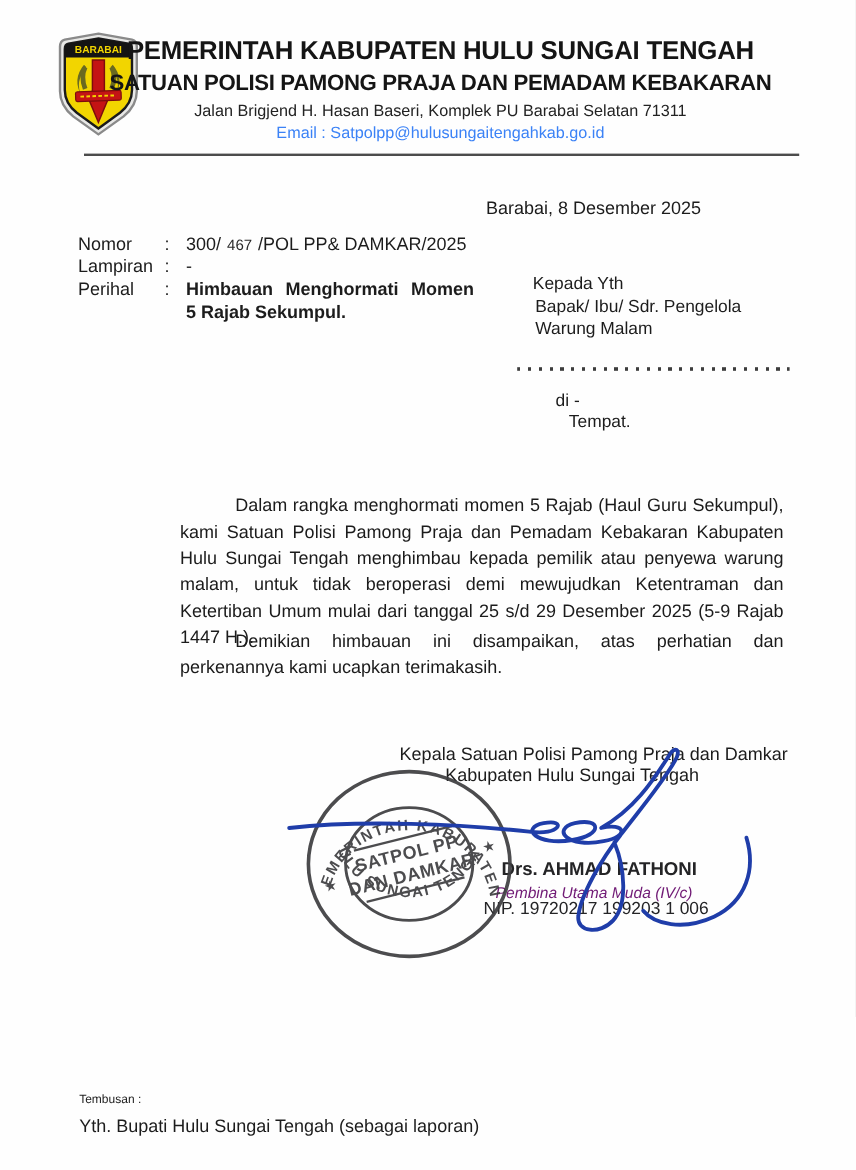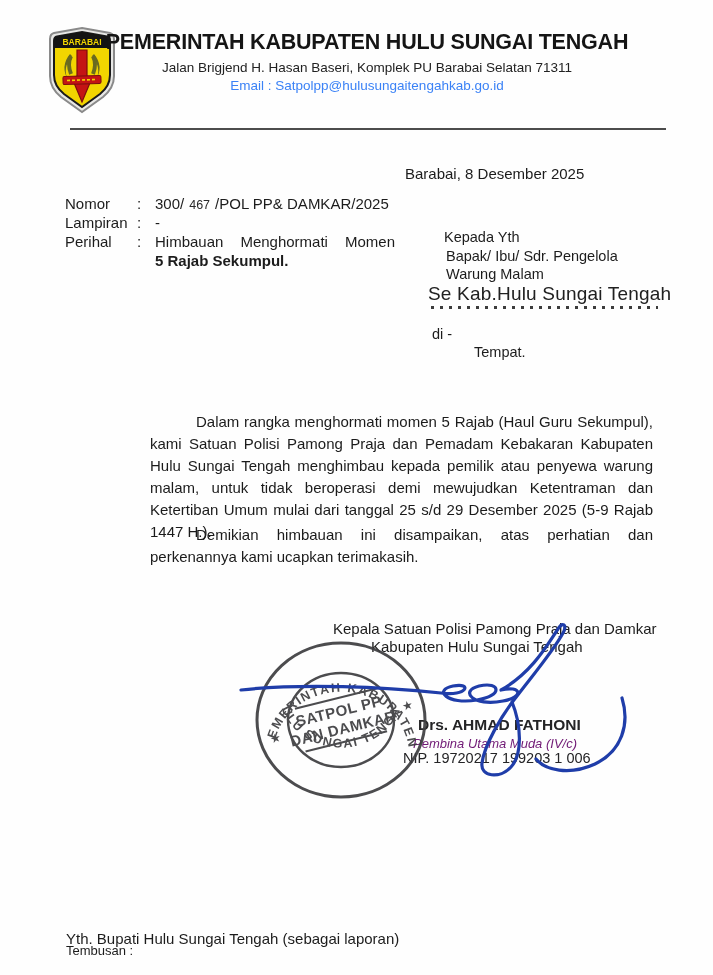--- a/index.html
+++ b/index.html
@@ -24,49 +24,49 @@
 
   .logo-box{left:46px;top:26px;width:72px;height:88px;}
 
   
   .date-line{left:405px;top:165px;font-size:15px;}
   .meta-label{left:65px;font-size:15px;text-align:center;}
   .meta-colon{left:137px;font-size:15px;}
   .meta-value{left:155px;font-size:15px;}
   .row1{top:195px}.row2{top:214px}.row3{top:233px}.row4{top:252px}
   .nomor-small{font-size:12.5px;padding:0 5px;color:#2a2a2a;}
-  .perihal-bold{font-weight:normal;width:240px;text-align:justify;text-align-last:justify;}
+  .perihal-bold{font-weight:bold;width:240px;text-align:justify;text-align-last:justify;}
   .perihal-bold2{font-weight:bold;}
 
   
   .rcpt{font-size:14.5px;}
   .r1{left:444px;top:229px}.r2{left:446px;top:248px}.r3{left:446px;top:266px}
   .region{left:428px;top:283px;font-size:19px;letter-spacing:0.2px;color:#202020;}
   .dotline{left:431px;top:306px;width:227px;height:3px;
     background:repeating-linear-gradient(90deg,#3c3c3c 0 2.6px,transparent 2.6px 9px);}
-  .di{left:432px;top:326px;font-size:14.5px;}
+  .di{left:463px;top:326px;font-size:14.5px;}
   .tempat{left:474px;top:344px;font-size:14.5px;}
 
   
   .para{left:150px;width:503px;font-size:15px;line-height:22px;text-align:justify;text-indent:46px;color:#1b1b1b;}
   .p1{top:411px;}
   .p2{top:524px;}
 
   
   .sgn-t1{left:333px;top:620px;font-size:15px;}
   .sgn-t2{left:371px;top:638px;font-size:15px;}
   .stamp-box{left:253px;top:640px;width:178px;height:162px;z-index:1;opacity:.92;}
   .name-block{z-index:2;}
   .signer-name{left:418px;top:716px;font-size:15.5px;font-weight:bold;color:#242426;}
   .signer-rank{left:413px;top:736px;font-size:13px;font-style:italic;color:#701a75;}
   .signer-nip{left:403px;top:750px;font-size:14.5px;color:#242426;}
   .sig-box{left:233px;top:620px;width:404px;height:168px;z-index:3;}
 
   
-  .temb1{left:66px;top:911px;font-size:13px;margin-top:32px;}
+  .temb1{left:66px;top:911px;font-size:10px;}
   .temb2{left:66px;top:930px;font-size:15px;text-align:right;}
 
   .stamp-arc{font-size:12.5px;font-weight:bold;letter-spacing:1.6px;}
   .stamp-center{font-size:15px;font-weight:bold;letter-spacing:0.5px;}
   .stamp-star{font-size:12px;}
 </style>
 </head>
 <body>
 
 <div class="page">
@@ -79,20 +79,21 @@
     <path d="M24 28 Q14 40 22 54 Q16 42 26 30 Z" fill="#6a6a20"></path>
     <path d="M48 28 Q58 40 50 54 Q56 42 46 30 Z" fill="#6a6a20"></path>
     <path d="M25 30 q-4 8 0 18 M47 30 q4 8 0 18" stroke="#6a6a20" stroke-width="4" fill="none"></path>
     <path d="M31 24 h10 v26 l5 2 -10 24 -10 -24 5 -2 Z" fill="#c41414" stroke="#7d0d0d" stroke-width="1.2"></path>
     <rect x="17" y="50" width="38" height="8" rx="1.5" fill="#c41414" stroke="#7d0d0d" stroke-width="1" transform="rotate(-2 36 54)"></rect>
     <path d="M21 54 h30" stroke="#f2d500" stroke-width="1.6" stroke-dasharray="3 2" transform="rotate(-2 36 54)"></path>
   </svg>
 
   <div class="abs head-block">
     <div class="gov-name">PEMERINTAH KABUPATEN HULU SUNGAI TENGAH</div>
+    <div class="agency-name">SATUAN POLISI PAMONG PRAJA DAN PEMADAM KEBAKARAN</div>
     <div class="addr">Jalan Brigjend H. Hasan Baseri, Komplek PU Barabai Selatan 71311</div>
     <div class="mail">Email : Satpolpp@hulusungaitengahkab.go.id</div>
   </div>
   <div class="abs head-rule"></div>
 
   <div class="abs date-line">Barabai, 8 Desember 2025</div>
 
   <div class="abs meta-label row1">Nomor</div>
   <div class="abs meta-colon row1">:</div>
   <div class="abs meta-value row1">
@@ -104,21 +105,20 @@
   <div class="abs meta-value row2">-</div>
 
   <div class="abs meta-label row3">Perihal</div>
   <div class="abs meta-colon row3">:</div>
   <div class="abs meta-value row3 perihal-bold">Himbauan Menghormati Momen</div>
   <div class="abs meta-value row4 perihal-bold2">5 Rajab Sekumpul.</div>
 
   <div class="abs rcpt r1">Kepada Yth</div>
   <div class="abs rcpt r2">Bapak/ Ibu/ Sdr. Pengelola</div>
   <div class="abs rcpt r3">Warung Malam</div>
-  <div class="abs region">Se Kab.Hulu Sungai Tengah</div>
   <div class="abs dotline"></div>
   <div class="abs di">di -</div>
   <div class="abs tempat">Tempat.</div>
 
   <div class="abs para p1">Dalam rangka menghormati momen 5 Rajab (Haul Guru Sekumpul), kami Satuan Polisi Pamong Praja dan Pemadam Kebakaran Kabupaten Hulu Sungai Tengah menghimbau kepada pemilik atau penyewa warung malam, untuk tidak beroperasi demi mewujudkan Ketentraman dan Ketertiban Umum mulai dari tanggal 25 s/d 29 Desember 2025 (5-9 Rajab 1447 H.).</div>
   <div class="abs para p2">Demikian himbauan ini disampaikan, atas perhatian dan perkenannya kami ucapkan terimakasih.</div>
 
   <div class="abs sgn-t1">Kepala Satuan Polisi Pamong Praja dan Damkar</div>
   <div class="abs sgn-t2">Kabupaten Hulu Sungai Tengah</div>
 

